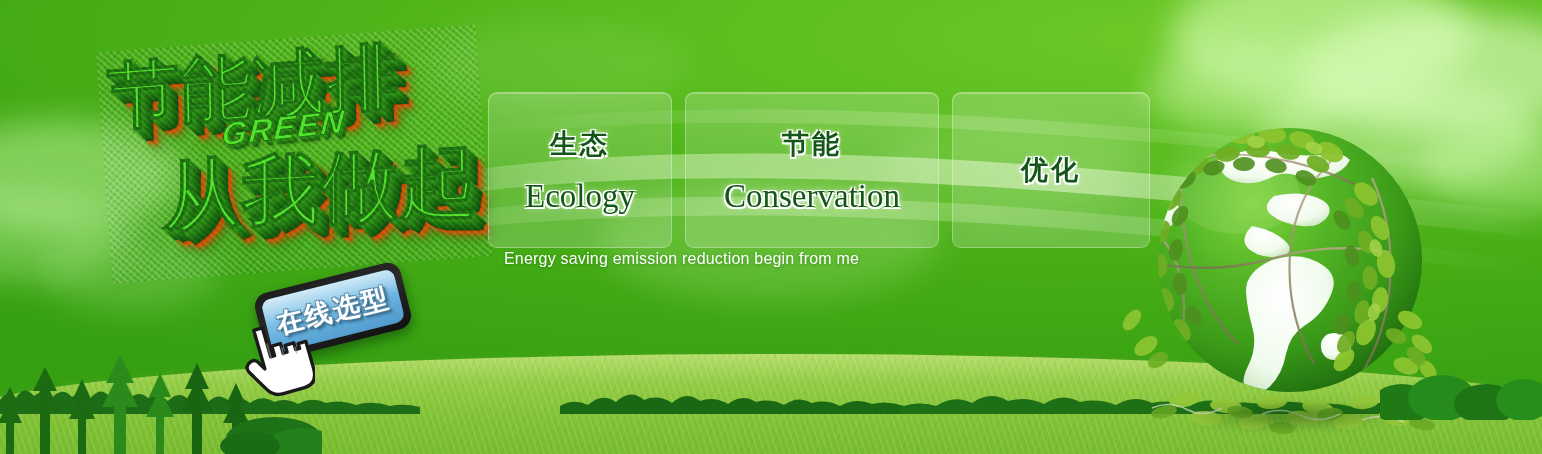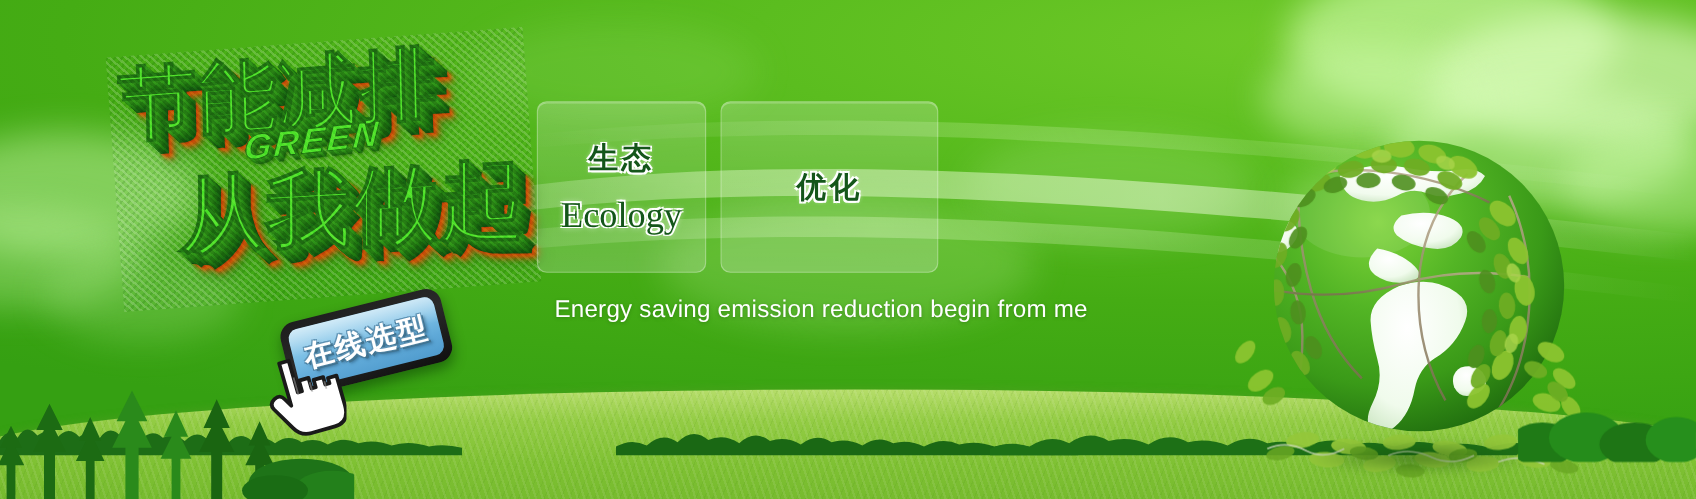--- a/index.html
+++ b/index.html
@@ -165,21 +165,21 @@
     height:156px;
     border-radius:9px;
     background:linear-gradient(180deg,rgba(255,255,255,.20) 0%,rgba(255,255,255,.13) 55%,rgba(255,255,255,.20) 100%);
     border:1px solid rgba(255,255,255,.30);
     box-shadow:inset 0 1px 0 rgba(255,255,255,.28);
     display:flex; flex-direction:column;
     align-items:center; justify-content:center;
     gap:16px;
     cursor:pointer;
   }
-  .card-1{ width:154px; }
+  .card-1{ width:184px; }
   .card-2{ width:254px; }
   .card-3{ width:198px; }
 
   .card-cn{
     font-size:27px; font-weight:bold; letter-spacing:3px;
     color:#14561a;
     text-shadow:
       -1.5px -1.5px 0 #ffffff,  1.5px -1.5px 0 #ffffff,
       -1.5px  1.5px 0 #ffffff,  1.5px  1.5px 0 #ffffff,
        0 0 5px rgba(255,255,255,.95);
@@ -191,22 +191,22 @@
     text-shadow:
       -1.5px -1.5px 0 #ffffff,  1.5px -1.5px 0 #ffffff,
       -1.5px  1.5px 0 #ffffff,  1.5px  1.5px 0 #ffffff,
        0 0 6px rgba(255,255,255,.95);
     white-space:nowrap;
     font-family:Liberation Serif, serif;
   }
 
   
   .tagline{
-    position:absolute; left:504px; top:268px;
-    font-size:22px; color:#ffffff; letter-spacing:.2px;
+    position:absolute; left:504px; top:250px;
+    font-size:16px; color:#ffffff; letter-spacing:.2px;
     text-shadow:0 1px 3px rgba(30,90,15,.45);
     white-space:nowrap;
   }
 
   
   .globe-wrap{ position:absolute; left:1122px; top:108px; width:340px; height:330px; }
   .globe-shadow{
     position:absolute; left:22px; bottom:2px; width:296px; height:40px;
     border-radius:50%;
     background:radial-gradient(50% 50%, rgba(20,70,10,.55), rgba(20,70,10,0) 72%);
@@ -303,20 +303,24 @@
     </g>
   </svg>
 
   <div class="cards">
 
     <div class="card card-1">
       <div class="card-cn">生态</div>
       <div class="card-en">Ecology</div>
     </div>
 
+    <div class="card card-2">
+      <div class="card-cn">节能</div>
+      <div class="card-en">Conservation</div>
+    </div>
 
     <div class="card card-3">
       <div class="card-cn">优化</div>
     </div>
 
   </div>
 
   <div class="tagline">Energy saving emission reduction begin from me</div>
 
   <div class="globe-wrap">

